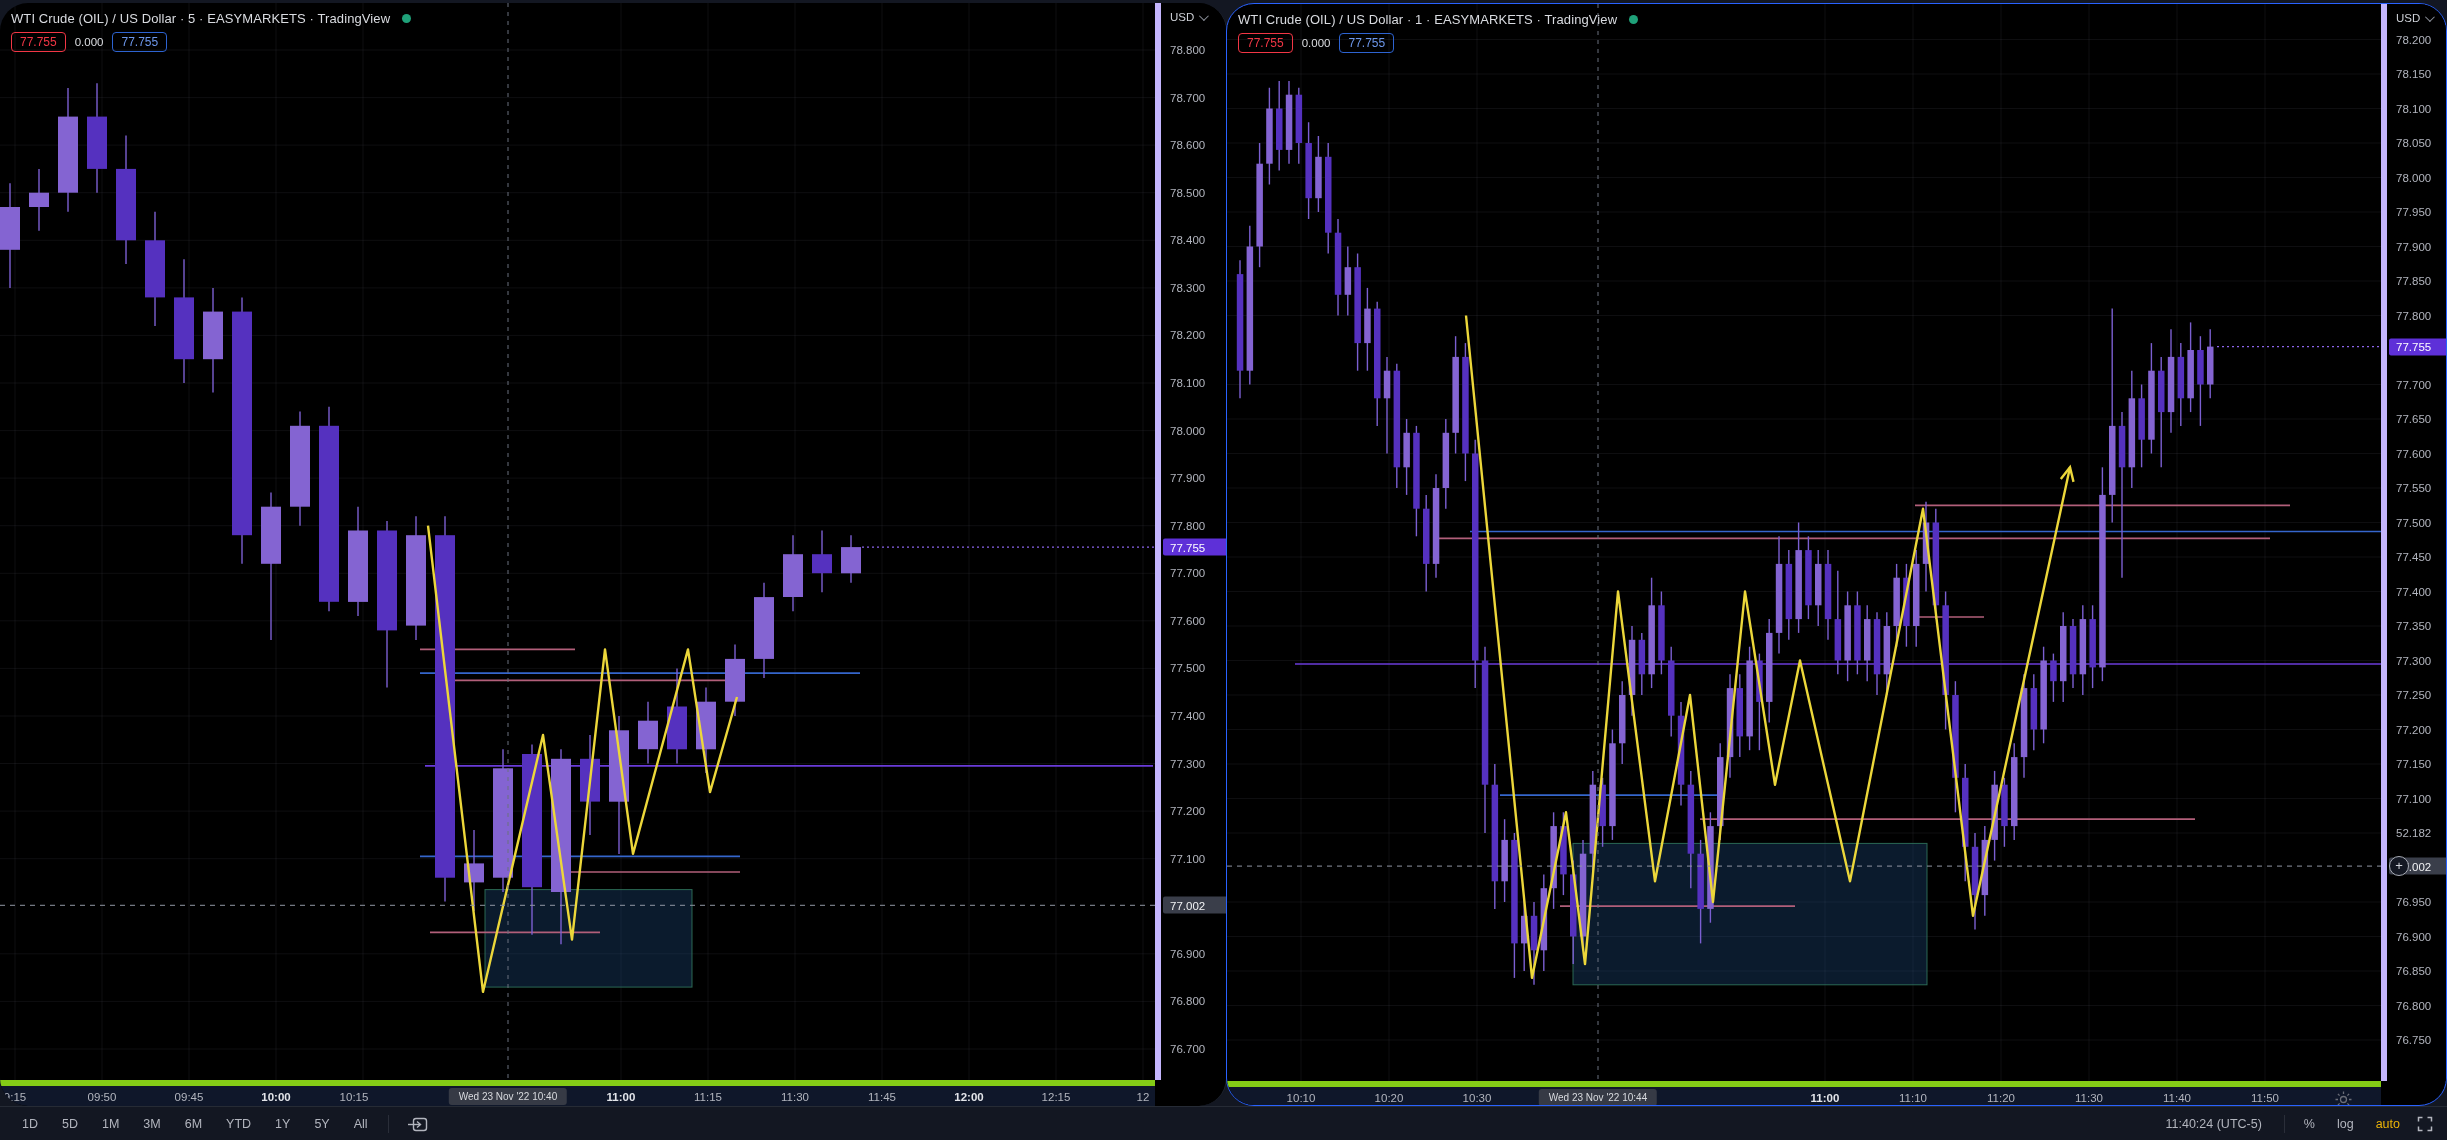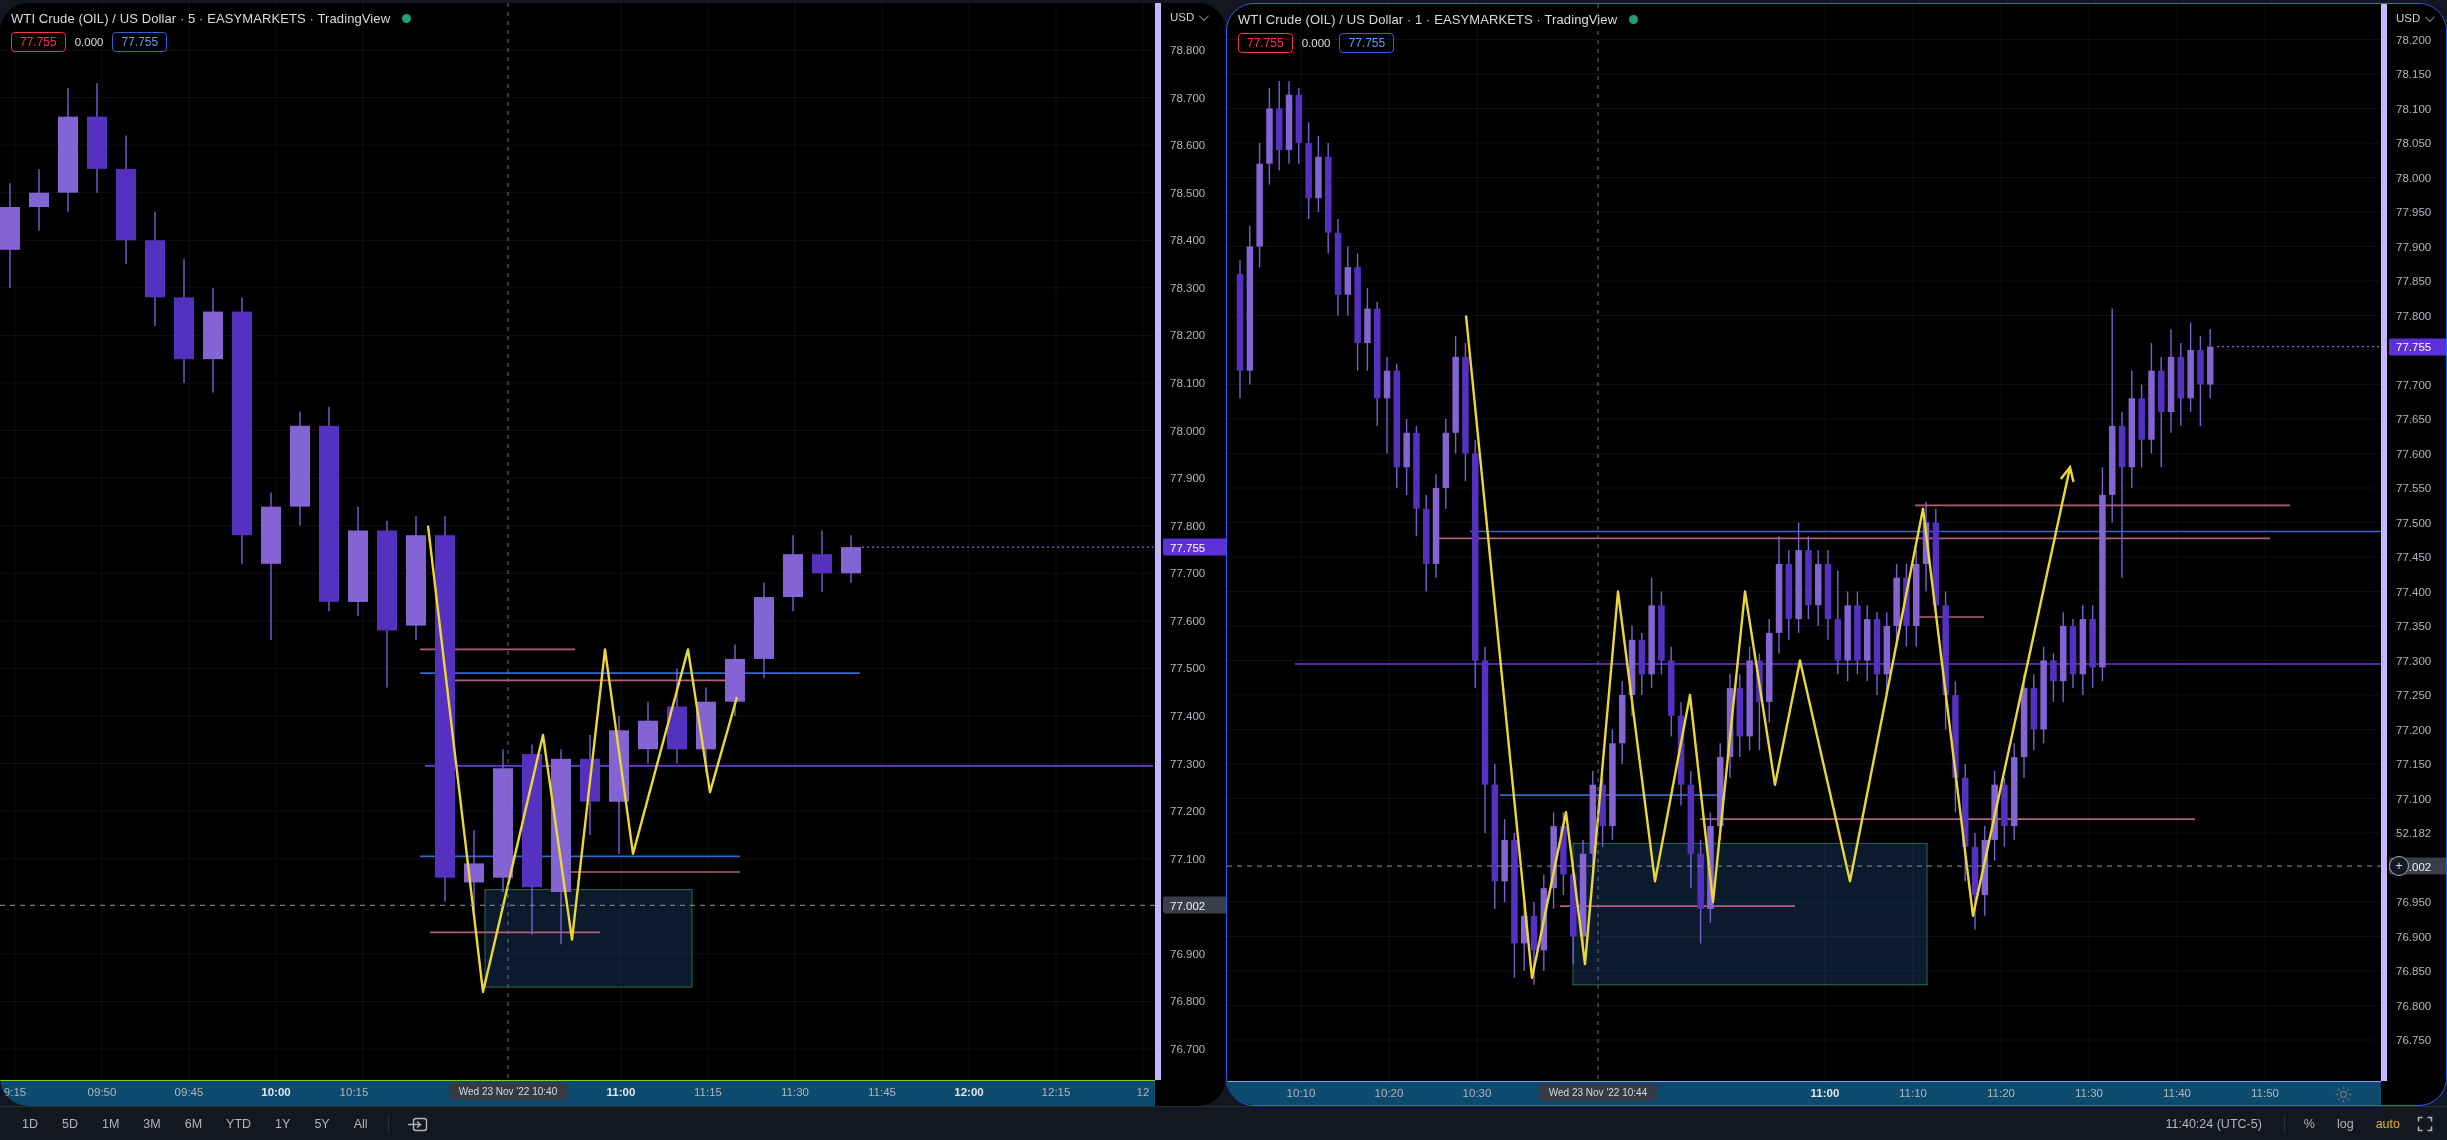--- a/index.html
+++ b/index.html
@@ -15,21 +15,21 @@
   #paneL .paxis{left:1155px;width:71px;}
   #paneR .paxis{left:1154px;width:65px;}
   .ptick{position:absolute;left:9px;transform:translateY(-50%);white-space:nowrap;color:#b2b5be;}
   .usd{position:absolute;left:9px;top:8px;color:#cdd0d6;font-size:11.5px;display:flex;align-items:center;z-index:4;background:#000;padding-right:4px;}
   .caret{display:inline-block;width:6px;height:6px;border-right:1.4px solid #8b8f99;border-bottom:1.4px solid #8b8f99;
          transform:rotate(45deg) translateY(-2px);margin-left:5px;}
   .pbadge{position:absolute;left:2px;right:3px;transform:translateY(-50%);padding:2.5px 0 2.5px 7px;
           border-radius:2px;color:#fff;white-space:nowrap;z-index:3;}
   .pbadge.purple{background:#5e30d8;}
   .pbadge.gray{background:#3a3e4a;color:#f2f3f5;}
-  .taxis{position:absolute;left:0;top:1077px;height:26px;border-top:1px solid #84cc16;background:#0c4a6e;
+  .taxis{position:absolute;left:0;top:1077px;height:26px;border-top:6px solid #84cc16;background:#0f172a;
          color:#b2b5be;font-size:11.5px;}
   #paneL .taxis{width:1155px;}
   #paneR .taxis{width:1154px;}
   .ttick{position:absolute;top:5px;transform:translateX(-50%);white-space:nowrap;}
   .ttick.hr{font-weight:700;color:#e2e4e9;}
   .tbadge{position:absolute;top:2px;transform:translateX(-50%);background:#363a45;color:#d8dade;
           padding:3px 10px;border-radius:3px;white-space:nowrap;z-index:3;font-size:10px;}
   .header{position:absolute;left:11px;top:8px;z-index:6;}
   .trow{display:flex;align-items:center;color:#d9dbe0;font-size:13px;letter-spacing:.1px;}
   .dot{width:9px;height:9px;border-radius:50%;background:#1fa179;margin-left:12px;}

